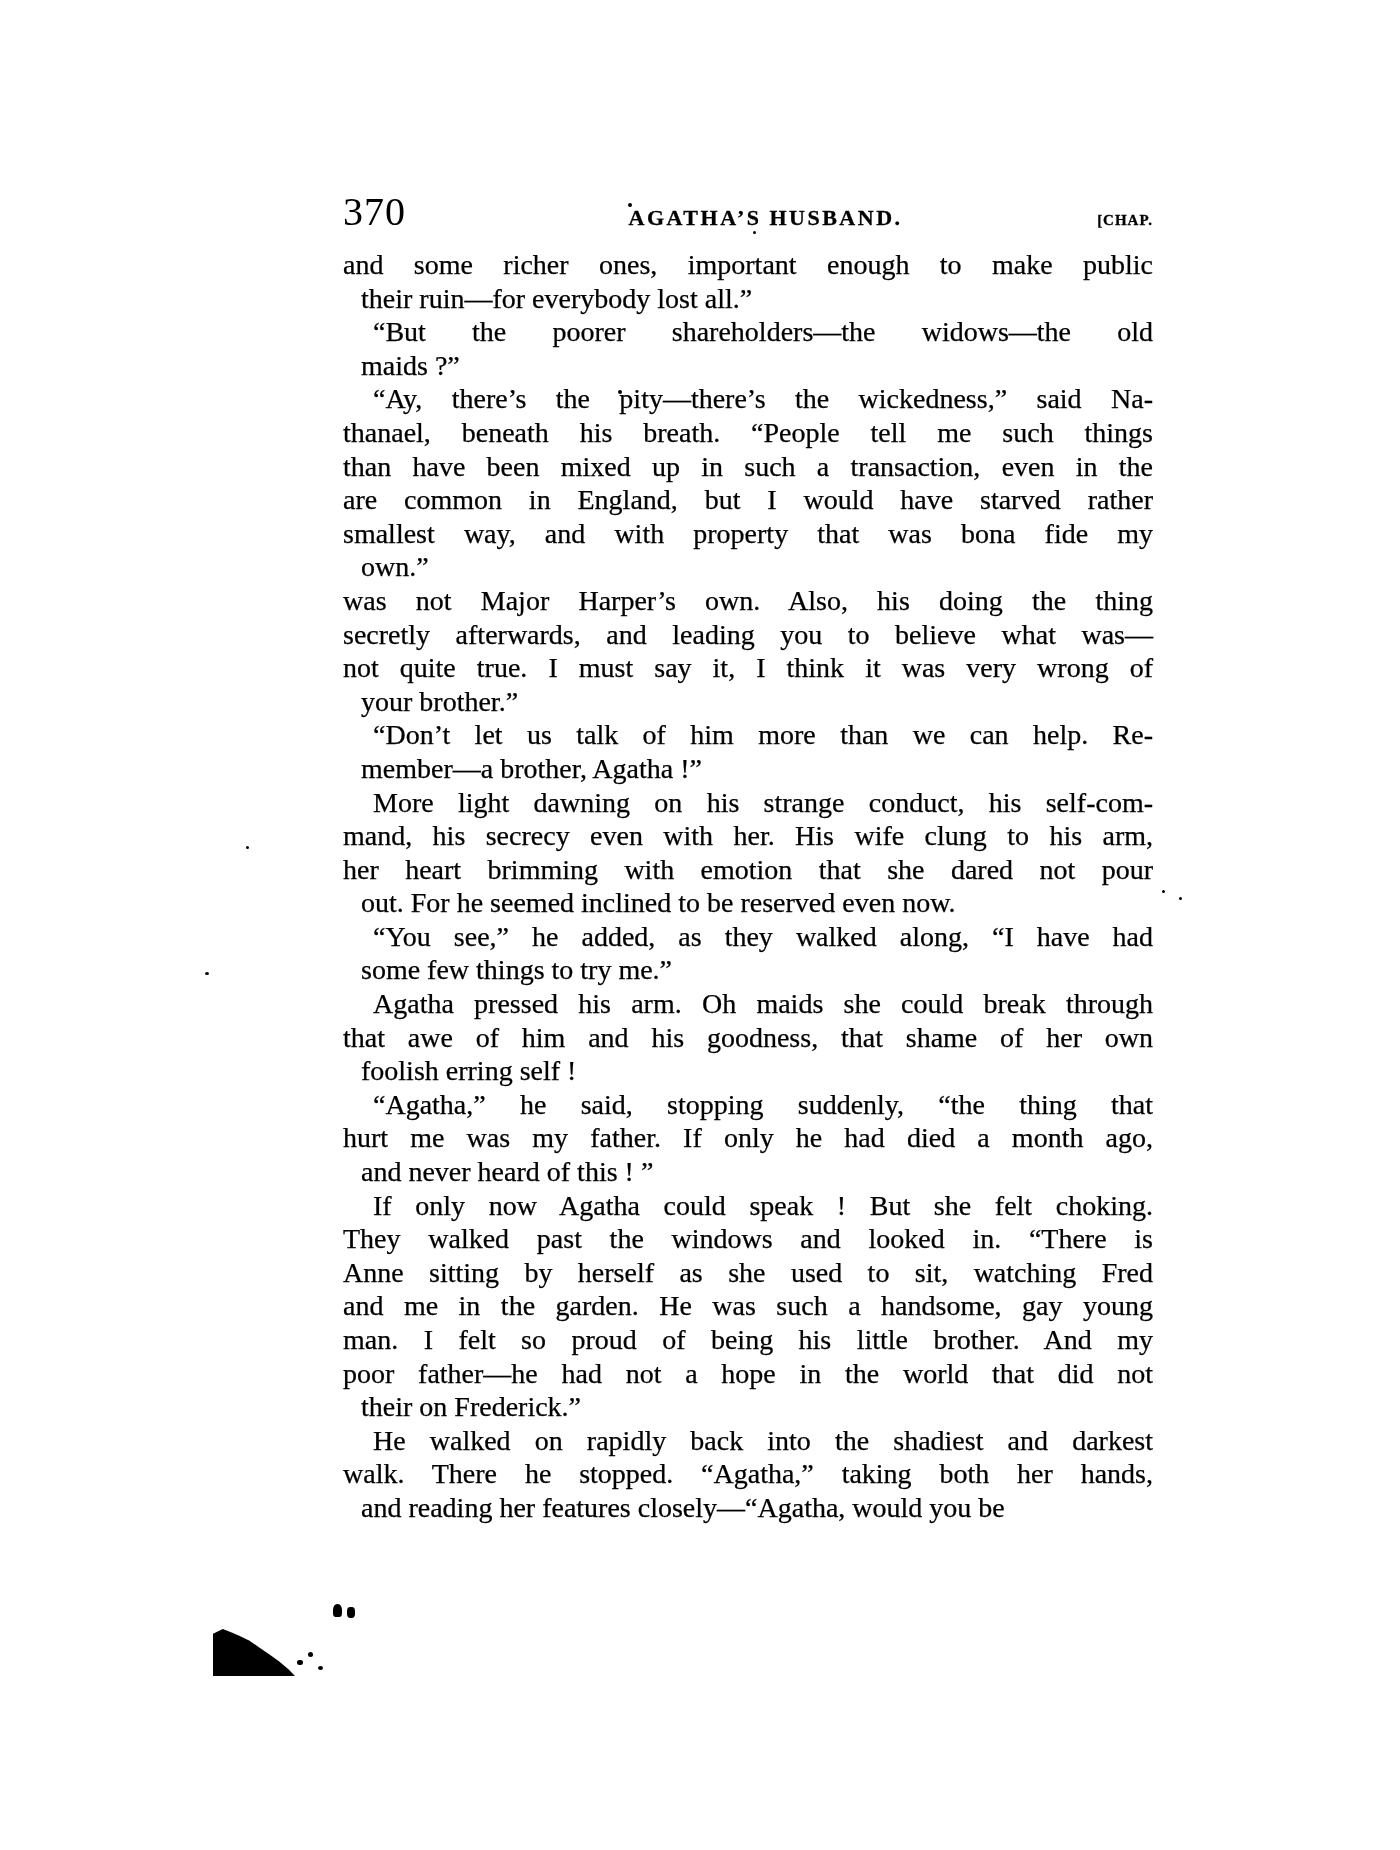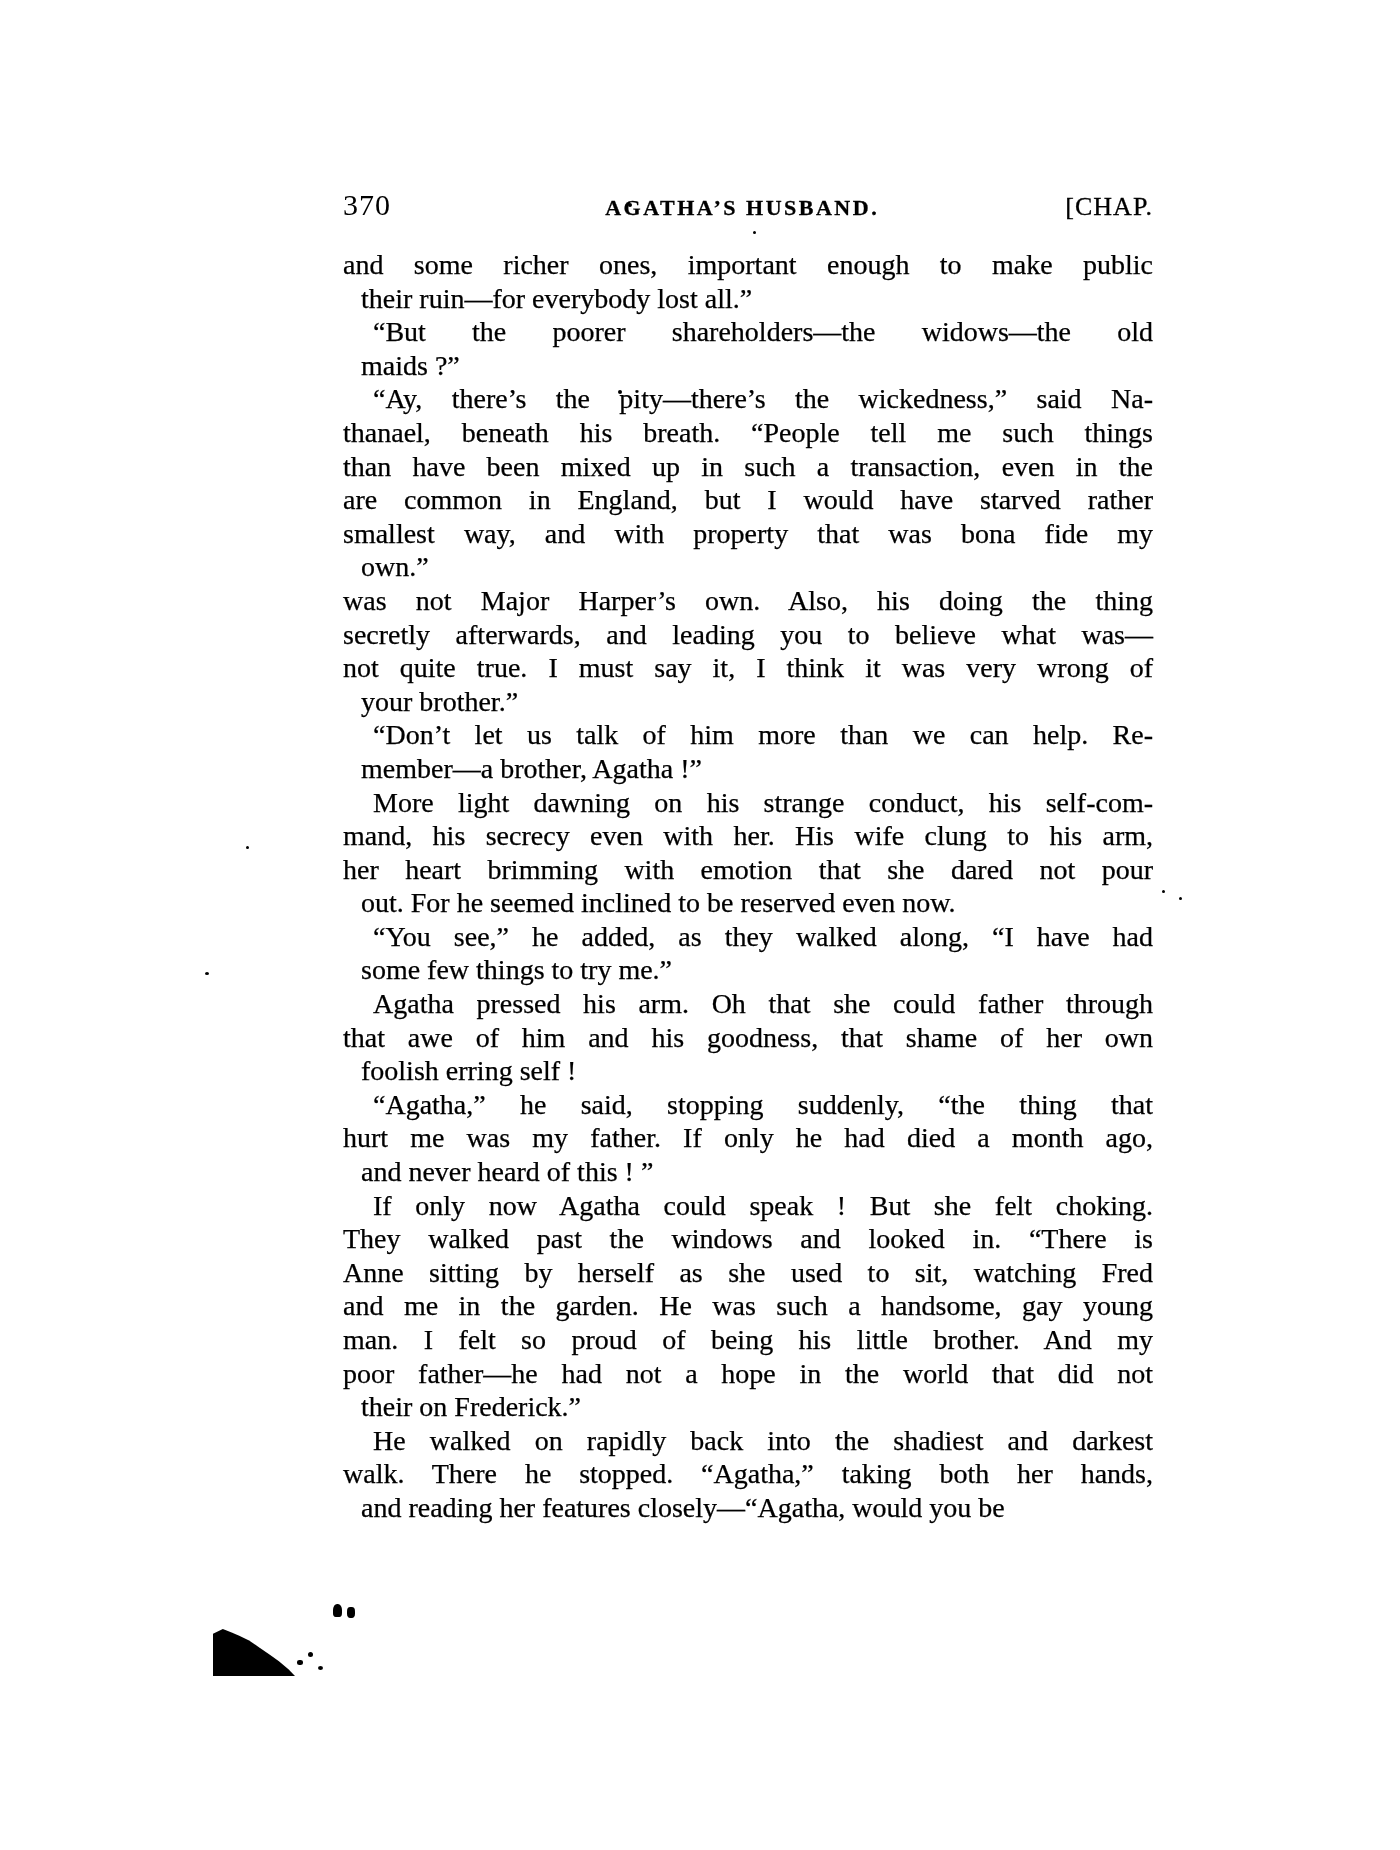--- a/index.html
+++ b/index.html
@@ -23,34 +23,34 @@
     top: 188px;
     width: 810px;
   }
   .page-header {
     display: flex;
     align-items: baseline;
     justify-content: space-between;
     height: 34px;
   }
   .page-number {
-    font-size: 30px;
+    font-size: 40px;
     letter-spacing: 1px;
   }
   .running-title {
     font-size: 22px;
     font-weight: 700;
     letter-spacing: 2.5px;
     position: relative;
     left: 14px;
     -webkit-text-stroke: 0.3px #000;
   }
   .chapter-marker {
-    font-size: 26px;
-    font-weight: 400;
+    font-size: 15px;
+    font-weight: 700;
     letter-spacing: 1px;
     -webkit-text-stroke: 0.3px #000;
   }
   .text-block {
     margin-top: 26px;
     font-size: 28px;
     line-height: 33.6px;
     -webkit-text-stroke: 0.25px #000;
   }
   .paragraph .line {
@@ -138,21 +138,21 @@
           <div class="line indent">More light dawning on his strange conduct, his self-com-</div>
           <div class="line">mand, his secrecy even with her. His wife clung to his arm,</div>
           <div class="line">her heart brimming with emotion that she dared not pour</div>
           <div class="line last">out. For he seemed inclined to be reserved even now.</div>
         </div>
         <div class="paragraph">
           <div class="line indent">“You see,” he added, as they walked along, “I have had</div>
           <div class="line last">some few things to try me.”</div>
         </div>
         <div class="paragraph">
-          <div class="line indent">Agatha pressed his arm. Oh that she could father through</div>
+          <div class="line indent">Agatha pressed his arm. Oh maids she could break through</div>
           <div class="line">that awe of him and his goodness, that shame of her own</div>
           <div class="line last">foolish erring self !</div>
         </div>
         <div class="paragraph">
           <div class="line indent">“Agatha,” he said, stopping suddenly, “the thing that</div>
           <div class="line">hurt me was my father. If only he had died a month ago,</div>
           <div class="line last">and never heard of this ! ”</div>
         </div>
         <div class="paragraph">
           <div class="line indent">If only now Agatha could speak ! But she felt choking.</div>

